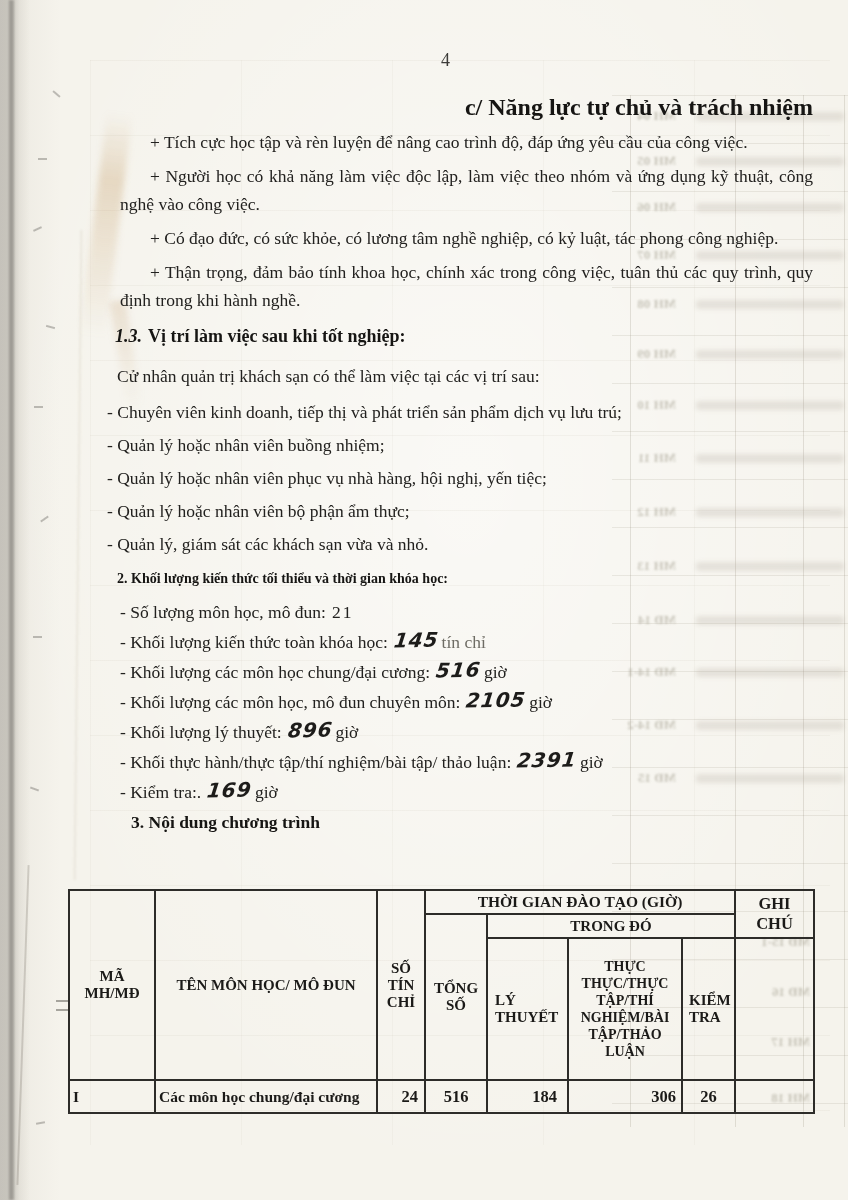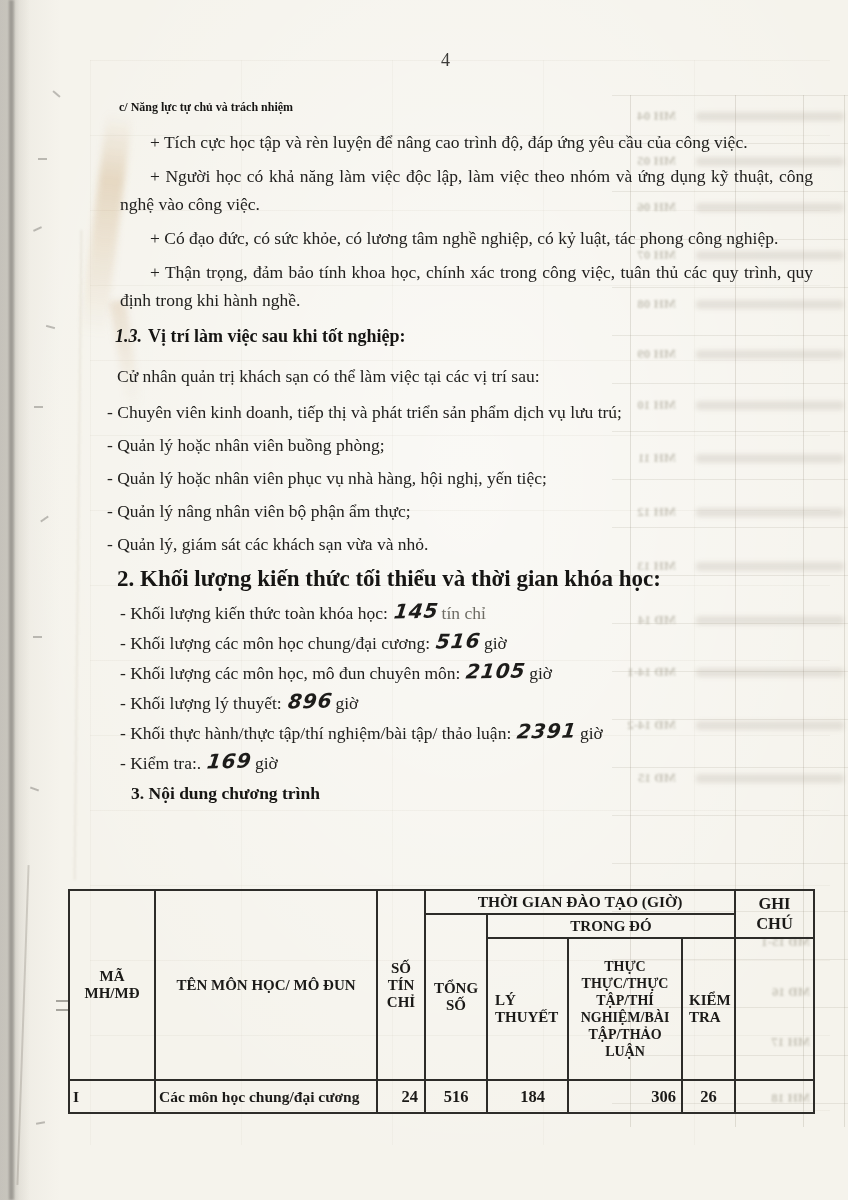--- a/index.html
+++ b/index.html
@@ -34,27 +34,27 @@
     filter:blur(1.2px);color:#aba798;opacity:.6;font:700 13px "Liberation Serif",serif;white-space:nowrap;}
   .bleed-row .bleed-desc{flex:1;height:9px;background:rgba(158,152,134,.20);filter:blur(2px);border-radius:3px;}
   .bleed-row.short{left:752px;width:88px;}
   .mark{position:absolute;width:9px;height:2px;background:rgba(95,92,86,.38);filter:blur(.4px);}
   .mark-eq{position:absolute;left:56px;top:1000px;width:12px;height:7px;
     border-top:2px solid rgba(70,68,62,.45);border-bottom:2px solid rgba(70,68,62,.45);filter:blur(.3px);}
   
   .pagenum{position:absolute;left:441px;top:50px;font-size:18px;color:#3c3b38;}
   .content{position:absolute;left:105px;top:94px;width:708px;}
   .h-bold{font-weight:700;color:#161513;}
-  .h-c{font-size:12px;line-height:26px;margin:0 0 8px 14px;}
+  .h-c{font-size:24px;line-height:26px;margin:0 0 8px 14px;text-align:right;}
   p.plus{font-size:17.5px;line-height:28px;margin:0 0 6px 15px;text-indent:30px;text-align:justify;}
   .h-13{font-size:18px;line-height:28px;margin:8px 0 12px 10px;font-weight:700;color:#161513;}
   .h-13 .num{font-style:italic;margin-right:6px;}
   p.intro{font-size:17.5px;line-height:28px;margin:0 0 6px 12px;}
   .dash-item{font-size:17.5px;line-height:33px;margin-left:2px;}
-  .h-2{font-size:23px;line-height:27px;margin:4px 0 6px 12px;}
+  .h-2{font-size:14px;line-height:27px;margin:4px 0 6px 12px;}
   .kv-item{font-size:17.5px;line-height:29px;margin-left:15px;white-space:nowrap;}
   .hw{display:inline-block;font-family:"DejaVu Sans",sans-serif;font-weight:700;font-style:italic;
     font-size:20px;letter-spacing:1px;transform:skewX(-8deg) rotate(-1deg);color:#1d1c1a;margin:0 3px 0 6px;position:relative;top:-1px;}
   .printed-num{margin-left:6px;letter-spacing:2px;}
   .faded{color:#6e6c64;}
   .h-3{font-size:17.5px;line-height:26px;margin:2px 0 0 26px;}
   
   table.prog{position:absolute;left:68px;top:889px;width:745px;border-collapse:collapse;table-layout:fixed;
     font-family:"Liberation Serif",serif;color:#1b1a18;}
   table.prog td,table.prog th{border:2px solid #2d2c29;padding:1px 3px;font-weight:700;vertical-align:middle;}
@@ -173,27 +173,28 @@
     <div class="h-bold h-c">c/ Năng lực tự chủ và trách nhiệm</div>
     <p class="plus">+ Tích cực học tập và rèn luyện để nâng cao trình độ, đáp ứng yêu cầu của công việc.</p>
     <p class="plus">+ Người học có khả năng làm việc độc lập, làm việc theo nhóm và ứng dụng kỹ thuật, công nghệ vào công việc.</p>
     <p class="plus">+ Có đạo đức, có sức khỏe, có lương tâm nghề nghiệp, có kỷ luật, tác phong công nghiệp.</p>
     <p class="plus">+ Thận trọng, đảm bảo tính khoa học, chính xác trong công việc, tuân thủ các quy trình, quy định trong khi hành nghề.</p>
 
     <div class="h-13"><span class="num">1.3.</span><span>Vị trí làm việc sau khi tốt nghiệp:</span></div>
 
     <p class="intro">Cử nhân quản trị khách sạn có thể làm việc tại các vị trí sau:</p>
     <div class="dash-item">- Chuyên viên kinh doanh, tiếp thị và phát triển sản phẩm dịch vụ lưu trú;</div>
-    <div class="dash-item">- Quản lý hoặc nhân viên buồng phòng;</div>
+    <div class="dash-item">- Quản lý hoặc nhân viên buồng nhiệm;</div>
     <div class="dash-item">- Quản lý hoặc nhân viên phục vụ nhà hàng, hội nghị, yến tiệc;</div>
-    <div class="dash-item">- Quản lý nâng nhân viên bộ phận ẩm thực;</div>
+    <div class="dash-item">- Quản lý hoặc nhân viên bộ phận ẩm thực;</div>
     <div class="dash-item">- Quản lý, giám sát các khách sạn vừa và nhỏ.</div>
 
     <div class="h-bold h-2">2. Khối lượng kiến thức tối thiểu và thời gian khóa học:</div>
 
+    <div class="kv-item"><span>- Số lượng môn học, mô đun:</span><span class="printed-num">21</span></div>
     <div class="kv-item"><span>- Khối lượng kiến thức toàn khóa học:</span><span class="hw">145</span><span class="faded">tín chỉ</span></div>
     <div class="kv-item"><span>- Khối lượng các môn học chung/đại cương:</span><span class="hw">516</span><span>giờ</span></div>
     <div class="kv-item"><span>- Khối lượng các môn học, mô đun chuyên môn:</span><span class="hw">2105</span><span>giờ</span></div>
     <div class="kv-item"><span>- Khối lượng lý thuyết:</span><span class="hw">896</span><span>giờ</span></div>
     <div class="kv-item"><span>- Khối thực hành/thực tập/thí nghiệm/bài tập/ thảo luận:</span><span class="hw">2391</span><span>giờ</span></div>
     <div class="kv-item"><span>- Kiểm tra:.</span><span class="hw">169</span><span>giờ</span></div>
 
     <div class="h-bold h-3">3. Nội dung chương trình</div>
   </div>
 
@@ -224,21 +225,21 @@
         <td class="c-left fs-col" style="padding-left:7px">LÝ THUYẾT</td>
         <td class="c-center fs-prac">THỰC THỰC/THỰC TẬP/THÍ NGHIỆM/BÀI TẬP/THẢO LUẬN</td>
         <td class="c-left fs-col" style="padding-left:6px">KIỂM TRA</td>
         <td></td>
       </tr>
       <tr class="rdata row-bottom">
         <td class="code-cell c-left">I</td>
         <td class="name-cell c-left">Các môn học chung/đại cương</td>
         <td class="num-cell c-right" style="padding-right:6px">24</td>
         <td class="num-cell c-center">516</td>
-        <td class="num-cell c-right" style="padding-right:22px">184</td>
+        <td class="num-cell c-right" style="padding-right:10px">184</td>
         <td class="num-cell c-right" style="padding-right:5px">306</td>
         <td class="num-cell c-center">26</td>
         <td class="num-cell c-center"></td>
       </tr>
     </tbody>
   </table>
 
 </div>
 
 </body></html>

